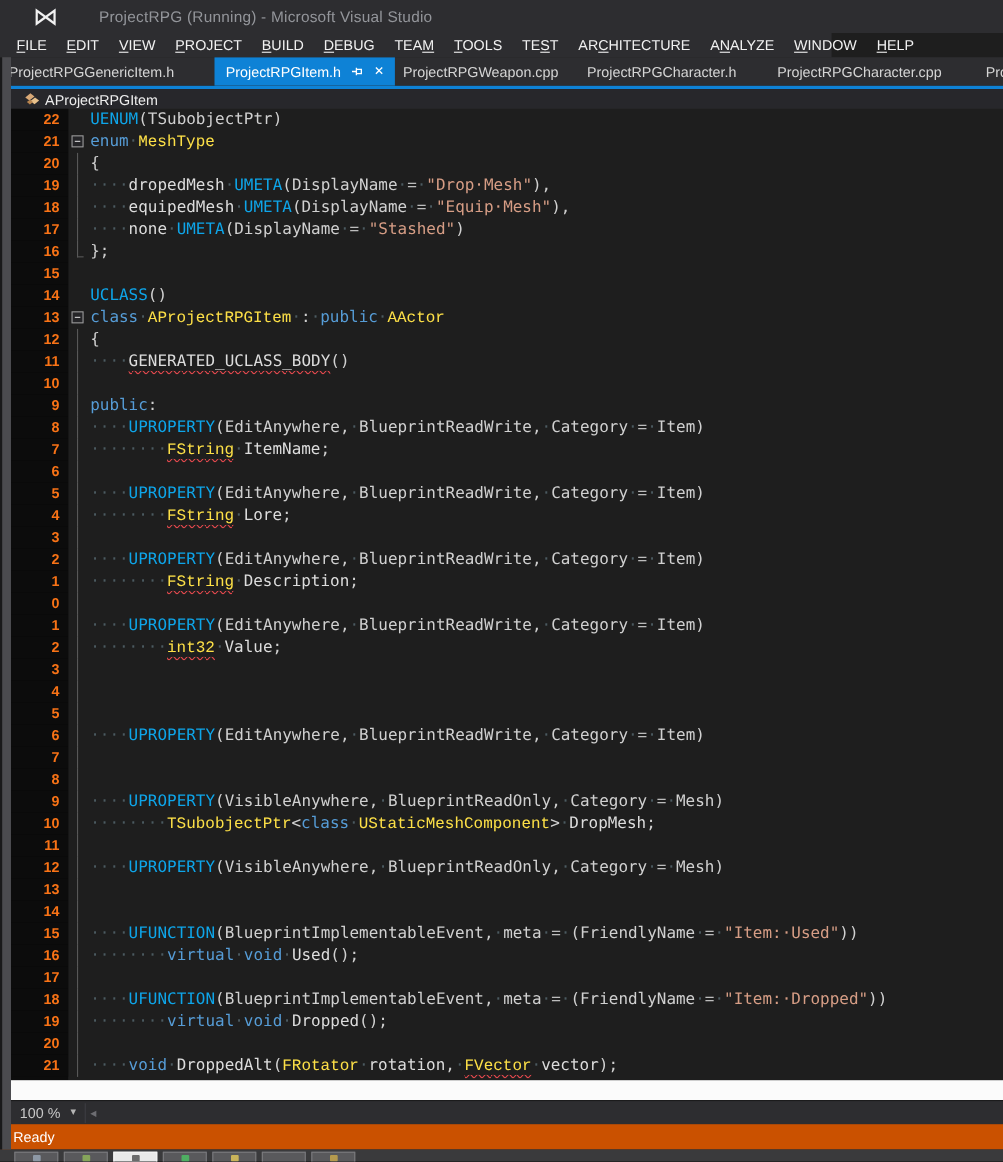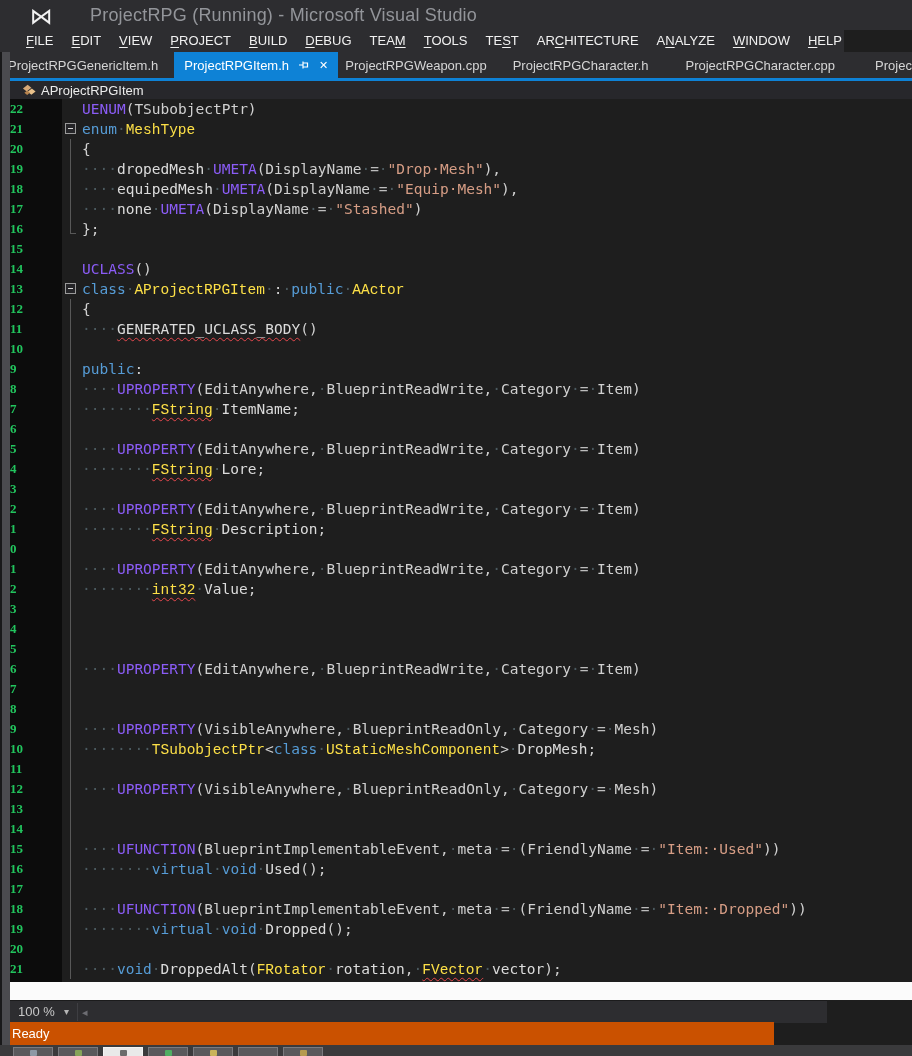--- a/index.html
+++ b/index.html
@@ -4,72 +4,72 @@
 <style>
   html,body{margin:0;padding:0;}
   body{
     width:912px;height:1056px;position:relative;overflow:hidden;
     background:#1e1e1e;font-family:"Liberation Sans",sans-serif;
     -webkit-font-smoothing:antialiased;
   }
   
   .title-bar{position:absolute;left:0;top:0;width:912px;height:30px;background:#2d2d30;}
   .vs-logo{position:absolute;left:30px;top:1px;color:#f2f2f2;font-family:"DejaVu Sans",sans-serif;font-size:23px;line-height:30px;}
-  .title-text{position:absolute;left:90px;top:0;line-height:30px;color:#93959a;font-size:18px;letter-spacing:.2px;}
-  
-  .menu-bar{position:absolute;left:0;top:30px;width:844px;height:22px;background:#2d2d30;display:flex;align-items:flex-end;padding-left:17px;box-sizing:border-box;}
+  .title-text{position:absolute;left:90px;top:0;line-height:30px;color:#93959a;font-size:14px;letter-spacing:.2px;}
+  
+  .menu-bar{position:absolute;left:0;top:30px;width:756px;height:22px;background:#2d2d30;display:flex;align-items:flex-end;padding-left:6px;box-sizing:border-box;}
   .menu-item{color:#f1f1f1;font-size:13px;padding:0 9px;line-height:22px;cursor:default;}
   .menu-item u{text-decoration:underline;text-underline-offset:2px;}
   
   .tab-row{position:absolute;left:0;top:52px;width:912px;height:26px;background:#2d2d30;display:flex;align-items:stretch;padding-left:8px;box-sizing:border-box;overflow:hidden;}
   .tab{display:flex;align-items:center;font-size:13px;color:#d5d5d5;white-space:nowrap;}
   .tab:nth-child(1){margin-left:0;}
-  .tab:nth-child(2){margin-left:16px;}
+  .tab:nth-child(2){margin-left:37px;}
   .tab:nth-child(3){margin-left:7px;}
   .tab:nth-child(4){margin-left:26px;}
   .tab:nth-child(5){margin-left:37px;}
   .tab:nth-child(6){margin-left:40px;}
   .tab.active{background:#0e82d6;color:#ffffff;padding:0 10px;}
   .tab .pin-icon{margin-left:9px;display:inline-flex;}
   .tab .close-icon{margin-left:9px;font-size:11px;color:#fff;line-height:1;}
   .tab-accent{position:absolute;left:0;top:78px;width:912px;height:3px;background:#0e82d6;}
   
   .breadcrumb-bar{position:absolute;left:0;top:81px;width:912px;height:18px;background:#27272b;display:flex;align-items:center;}
   .class-icon{margin-left:22px;width:15px;height:14px;display:inline-block;}
   .breadcrumb-label{margin-left:4px;color:#ececec;font-size:13px;}
   
   .code-area{position:absolute;left:10px;top:99px;width:902px;height:883px;background:#1e1e1e;}
   .gutter-bg{position:absolute;left:0;top:0;width:52px;height:883px;background:#0c0c0c;}
   .code-line{display:flex;height:20px;position:relative;}
-  .ln{flex:0 0 52px;background:#0c0c0c;color:#22c55e;font-family:Liberation Serif, serif;font-size:13px;font-weight:bold;text-align:left;padding-right:8px;box-sizing:border-box;line-height:20px;}
+  .ln{flex:0 0 52px;background:#0c0c0c;color:#f97316;font-family:Liberation Sans, sans-serif;font-size:13px;font-weight:bold;text-align:right;padding-right:8px;box-sizing:border-box;line-height:20px;}
   .om{flex:0 0 20px;position:relative;}
   .fold{position:absolute;left:3px;top:4px;width:11px;height:11px;border:1px solid #9a9a9a;background:#252528;display:flex;align-items:center;justify-content:center;box-sizing:border-box;}
   .fold i{display:block;width:5px;height:1px;background:#d6d6d6;}
   .gv{position:absolute;left:8px;top:0;width:1px;height:20px;background:#585858;}
   .ge{position:absolute;left:8px;top:0;width:1px;height:15px;background:#585858;}
   .ge::after{content:"";position:absolute;left:0;top:14px;width:6px;height:1px;background:#585858;}
   .ct{font-family:"DejaVu Sans Mono",monospace;font-size:14.5px;line-height:20px;white-space:pre;}
   .kw{color:#569cd6;}
   .ty{color:#fde047;font-family:Liberation Mono, monospace;}
-  .mac{color:#8b5cf6;}
+  .mac{color:#0ea5e9;}
   .id{color:#dcdcdc;}
   .tx{color:#d0d0d0;}
   .op{color:#bdbdbd;}
   .str{color:#d69d85;}
   .ws{color:#4b5a60;}
   .sq{text-decoration:underline;text-decoration-style:wavy;text-decoration-color:#e5484d;text-decoration-thickness:1px;text-underline-offset:3px;}
   
   .h-scrollbar{position:absolute;left:10px;top:982px;width:902px;height:18px;background:#fbfbfb;}
-  .zoom-row{position:absolute;left:0;top:1000px;width:827px;height:22px;background:#2d2d30;border-top:1px solid #1b1b1c;}
+  .zoom-row{position:absolute;left:0;top:1000px;width:912px;height:22px;background:#2d2d30;border-top:1px solid #1b1b1c;}
   .zoom-select{position:absolute;left:18px;top:0;height:22px;line-height:22px;color:#c8c8c8;font-size:13px;}
   .zoom-caret{position:absolute;left:64px;top:0;height:22px;line-height:22px;color:#b5b5b5;font-size:10px;}
   .zoom-sep{position:absolute;left:77px;top:2px;width:1px;height:18px;background:#3e3e42;}
   .scroll-left{position:absolute;left:82px;top:0;height:22px;line-height:22px;color:#6d6d72;font-size:11px;}
   
-  .status-bar{position:absolute;left:0;top:1022px;width:774px;height:23px;background:#ca5100;}
+  .status-bar{position:absolute;left:0;top:1022px;width:912px;height:23px;background:#ca5100;}
   .status-text{position:absolute;left:12px;top:0;line-height:23px;color:#ffffff;font-size:13px;}
   
   .taskbar{position:absolute;left:0;top:1045px;width:912px;height:11px;background:#3a3a3c;}
   .tb-btn{position:absolute;top:2px;width:40px;height:14px;background:#59595c;border:1px solid #7a7a7e;box-sizing:border-box;}
   .tb-btn.active{background:#e9e9e9;border-color:#f4f4f4;}
   .tb-hint{position:absolute;left:16px;top:2px;width:7px;height:6px;border-radius:1px;}
   
   .left-strip{position:absolute;left:0;top:52px;width:10px;height:993px;background:#4b4b4f;border-left:2px solid #19191a;box-sizing:border-box;z-index:10;}
 </style>
 </head>

